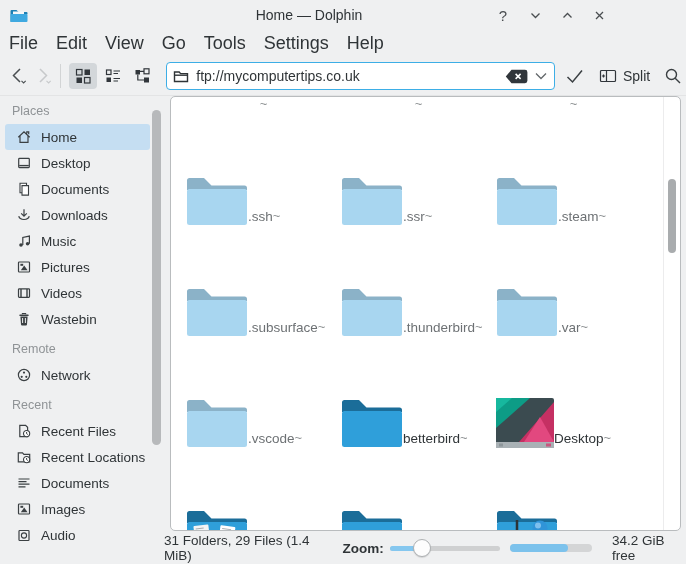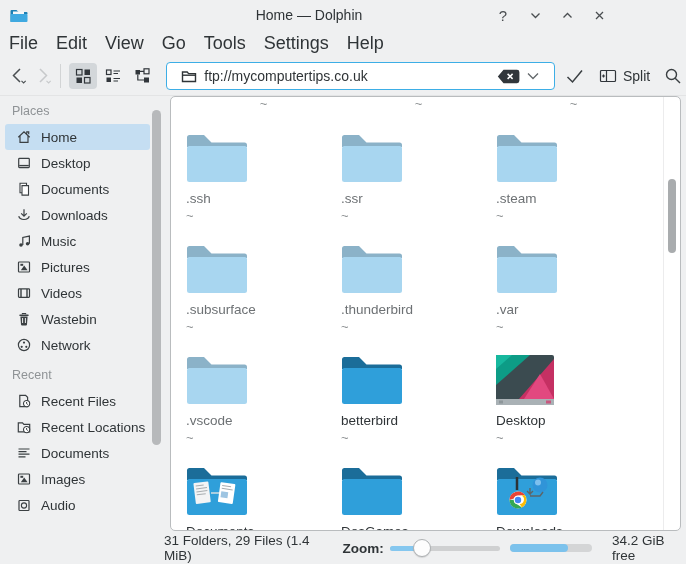--- a/index.html
+++ b/index.html
@@ -18,21 +18,21 @@
   .menu-item{ padding:0 9px; height:100%; display:flex; align-items:center; font-size:18px; color:#2f3437; }
   
   .toolbar{ position:absolute; left:0; top:57px; width:686px; height:39px; display:flex; align-items:center;
             padding-left:8px; border-bottom:1px solid #e3e4e5; }
   .tbtn{ display:flex; align-items:center; justify-content:center; border-radius:4px; }
   .nav-btn{ width:22px; height:26px; }
   .view-btn{ width:28px; height:26px; margin-left:2px; }
   .view-btn.active{ background:#d3d7da; }
   .sep{ width:1px; height:24px; background:#d2d4d5; margin:0 6px; }
   .urlbar{ margin-left:10px; width:392px; height:28px; background:#ffffff; border:1.5px solid #3daee6;
-           border-radius:4px; display:flex; align-items:center; padding:0 14px; }
+           border-radius:4px; display:flex; align-items:center; padding:0 6px; }
   .urlbar .loc-text{ margin-left:7px; font-size:14px; color:#2f3437; flex:1; white-space:nowrap; overflow:hidden; }
   .urlbar .clear{ display:flex; margin-right:6px; }
   .check-btn{ margin-left:8px; width:24px; height:26px; }
   .split-btn{ margin-left:8px; height:26px; display:flex; align-items:center; gap:6px; padding:0 4px; font-size:14px; color:#2f3437;}
   .search-btn{ margin-left:6px; width:26px; height:26px; }
   
   .sidebar{ position:absolute; left:0; top:96px; width:168px; bottom:0; overflow:hidden; }
   .side-header{ margin:10px 0 2px 12px; height:18px; font-size:12.5px; color:#8f9396; }
   .side-header.first{ margin-top:8px; }
   .side-item{ height:26px; margin:0 18px 0 5px; display:flex; align-items:center; padding-left:11px; gap:9px;
@@ -40,21 +40,21 @@
   .side-item.selected{ background:#c5def2; }
   .side-item .icn{ width:16px; height:16px; display:flex; flex:none; }
   .side-scroll-thumb{ position:absolute; left:152px; top:14px; width:9px; height:335px; background:#b7b9bb; border-radius:4.5px; }
   
   .mainview{ position:absolute; left:170px; top:96px; width:511px; height:435px; background:#ffffff;
              border:1px solid #b9bcbe; border-radius:5px; overflow:hidden; }
   .ghost-row{ position:absolute; top:0; left:15px; width:465px; display:grid; grid-template-columns:155px 155px 155px; }
   .ghost-row span{ text-align:center; font-size:13px; color:#8e9294; height:16px; line-height:14px; }
   .grid{ position:absolute; top:34px; left:15px; width:465px; display:grid; grid-template-columns:155px 155px 155px;
          grid-auto-rows:95px; row-gap:16px; }
-  .cell{ width:155px; display:flex; flex-direction:column; align-items:flex-start; }
+  .cell{ width:155px; display:flex; flex-direction:row; align-items:flex-end; }
   .cell .icon-box{ height:52px; display:flex; align-items:flex-end; justify-content:center; }
   .cell .fname{ margin-top:6px; height:19px; line-height:19px; font-size:13.5px; color:#2f3437; max-width:150px;
                 white-space:nowrap; overflow:hidden; }
   .cell.hidden-item .fname{ color:#6d7174; }
   .cell .fsub{ height:18px; line-height:16px; font-size:13px; color:#8e9294; }
   .view-scroll-lane{ position:absolute; right:0; top:0; bottom:0; width:17px; border-left:1px solid #ececed; }
   .view-scroll-thumb{ position:absolute; right:4px; top:82px; width:8px; height:74px; background:#a9acae; border-radius:4px; }
   
   .statusbar{ position:absolute; left:156px; top:532px; right:0; height:32px; display:flex; align-items:center;
               font-size:13.5px; color:#2f3437; }
@@ -271,20 +271,21 @@
         <span class="icn">
           <svg width="16" height="16" viewBox="0 0 16 16">
             <path d="M4.4 5.4 h7.2 l-0.6 8.1 a1 1 0 0 1 -1 0.9 h-4 a1 1 0 0 1 -1 -0.9 z" fill="#3b4043"></path>
             <rect x="3.4" y="3.5" width="9.2" height="1.5" rx="0.5" fill="#3b4043"></rect>
             <path d="M6.4 3.3 V2.5 h3.2 v0.8" fill="none" stroke="#3b4043" stroke-width="1.1"></path>
             <path d="M6.6 7 v5 M9.4 7 v5" stroke="#eff0f1" stroke-width="1"></path>
           </svg>
         </span>
         <span>Wastebin</span>
       </div>
+      <div class="side-header">Remote</div>
       <div class="side-item">
         <span class="icn">
           <svg width="16" height="16" viewBox="0 0 16 16">
             <circle cx="8" cy="8" r="5.6" fill="none" stroke="#3b4043" stroke-width="1.2"></circle>
             <circle cx="8" cy="5.6" r="1.1" fill="#3b4043"></circle>
             <circle cx="5.7" cy="9.8" r="1.1" fill="#3b4043"></circle>
             <circle cx="10.3" cy="9.8" r="1.1" fill="#3b4043"></circle>
           </svg>
         </span>
         <span>Network</span>

